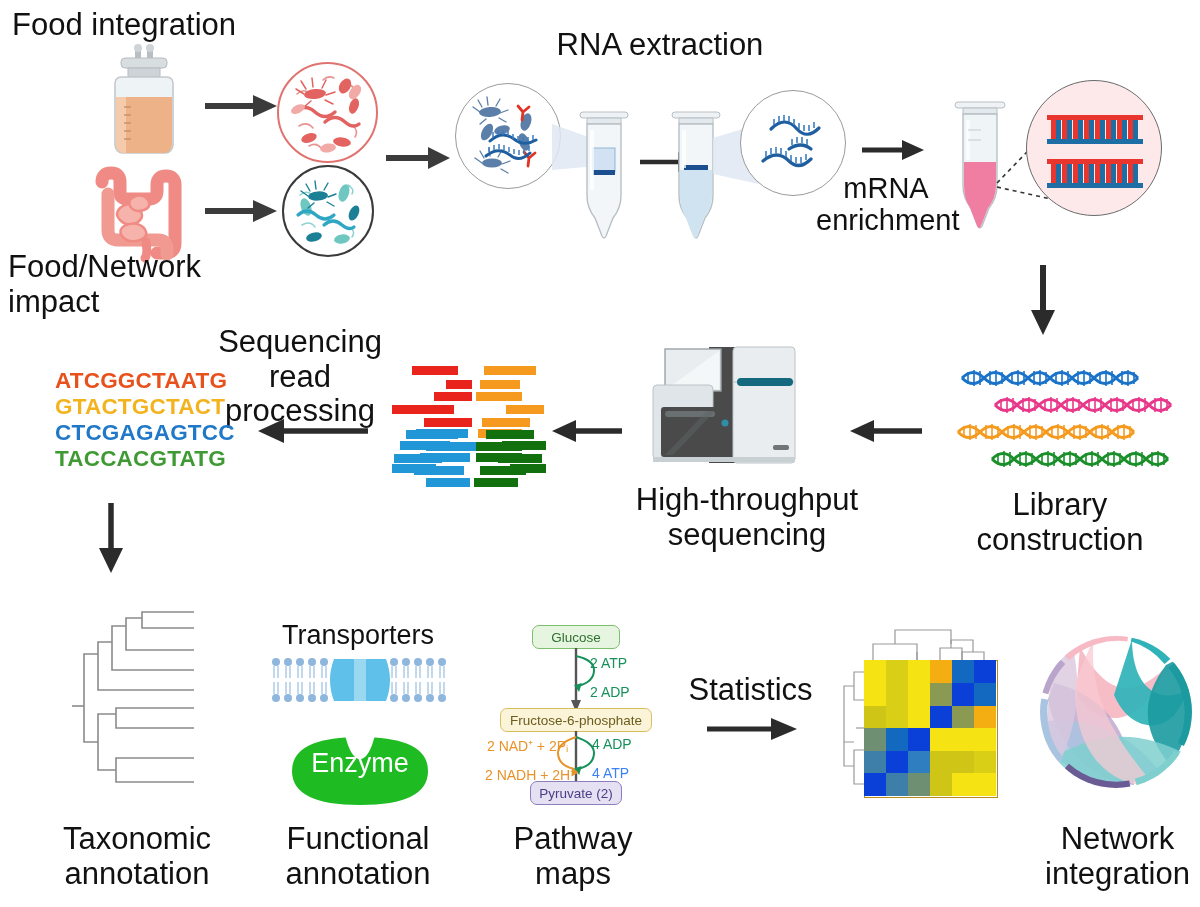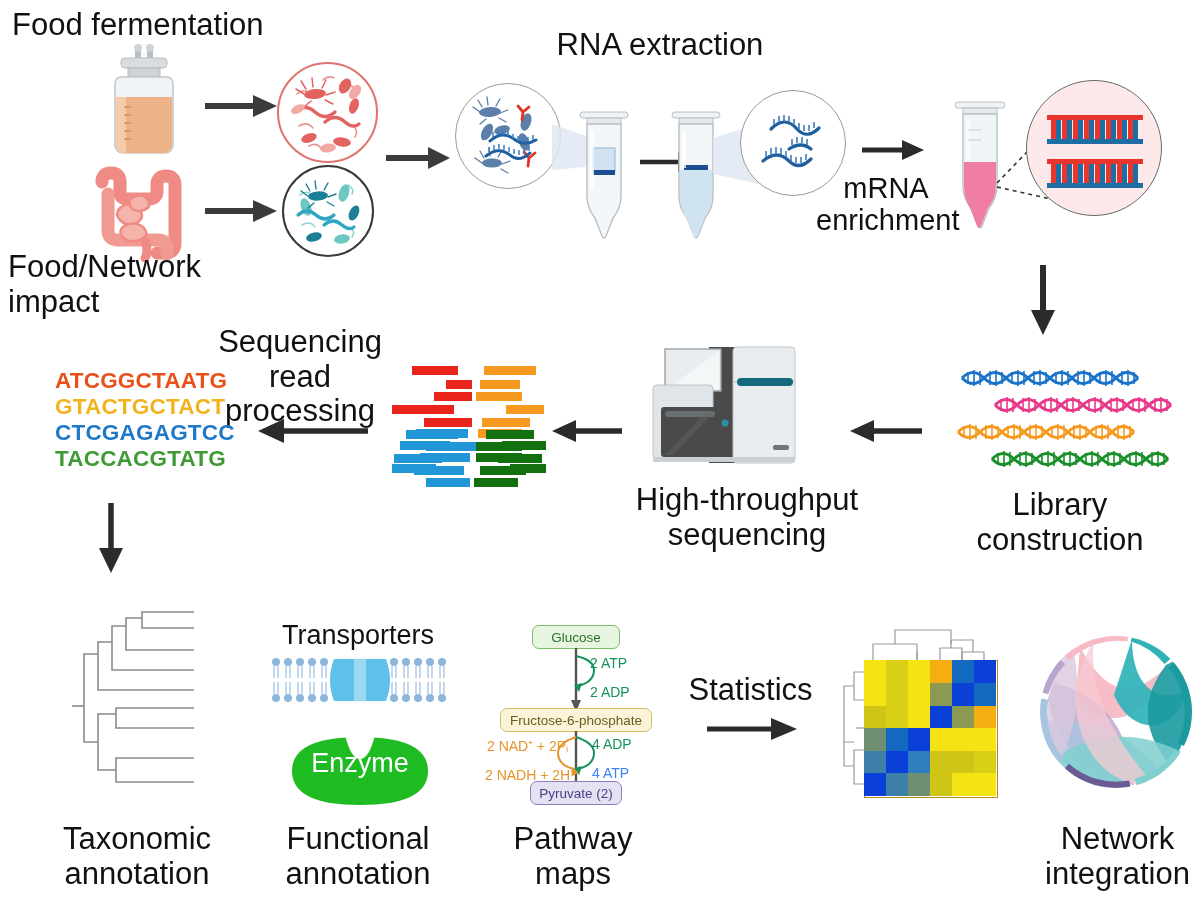--- a/index.html
+++ b/index.html
@@ -19,21 +19,21 @@
            display:flex;align-items:center;justify-content:center;
            font-size:13.5px;color:#333;}
   .cofac{position:absolute;font-size:14px;white-space:nowrap;}
   svg{display:block;overflow:visible;}
 </style>
 </head>
 <body>
 
 <div class="stage">
 
-  <div class="lbl t31" style="left:12px;top:8px;width:260px;text-align:left;">Food fermentation</div>
+  <div class="lbl t31" style="left:12px;top:8px;width:260px;text-align:left;">Food integration</div>
 
   <svg class="abs" style="left:95px;top:45px;" width="95" height="115" viewBox="0 0 95 115">
     <rect x="40" y="2" width="6" height="12" fill="#b9bec2"></rect>
     <rect x="52" y="2" width="6" height="12" fill="#b9bec2"></rect>
     <circle cx="43" cy="3" r="4" fill="#cfd4d8"></circle>
       <circle cx="55" cy="3" r="4" fill="#cfd4d8"></circle>
     <rect x="26" y="13" width="46" height="10" rx="4" fill="#d8dde0" stroke="#b6bcc0"></rect>
     <rect x="33" y="23" width="32" height="9" fill="#cdd3d7" stroke="#b6bcc0"></rect>
     <path d="M26 32 h46 a6 6 0 0 1 6 6 v62 a8 8 0 0 1 -8 8 h-42 a8 8 0 0 1 -8 -8 v-62 a6 6 0 0 1 6 -6z" fill="#eef3f5" stroke="#c3c9cd" stroke-width="1.6"></path>
     <path d="M21 52 h56 v48 a8 8 0 0 1 -8 8 h-40 a8 8 0 0 1 -8 -8z" fill="#eeb288"></path>

